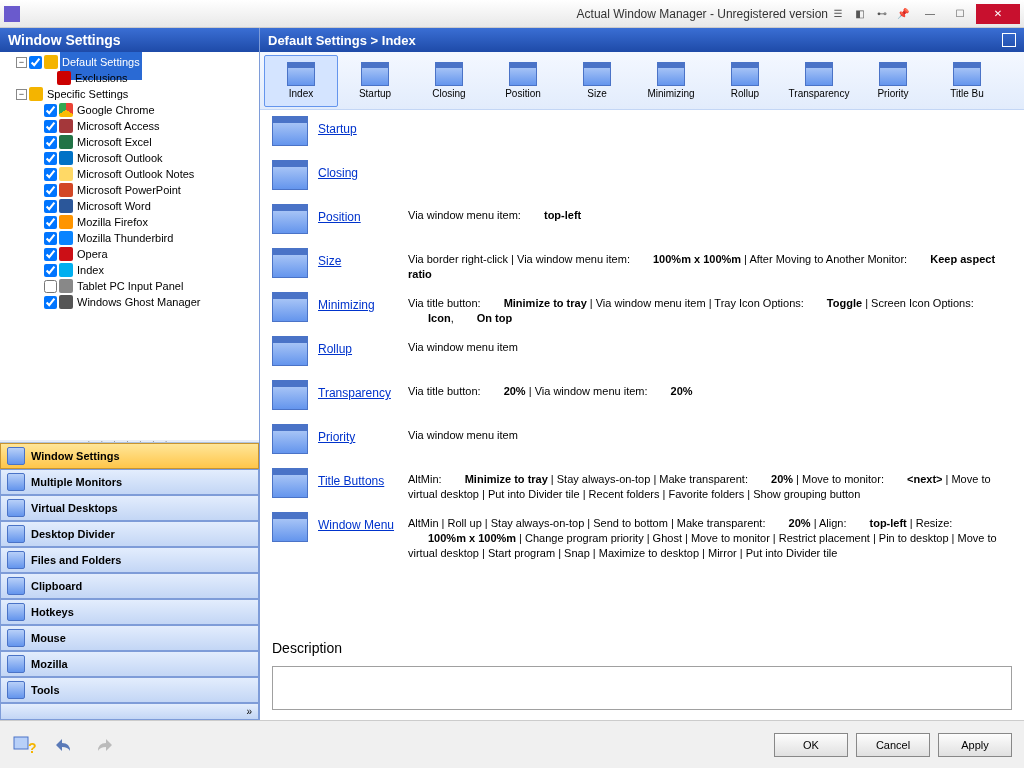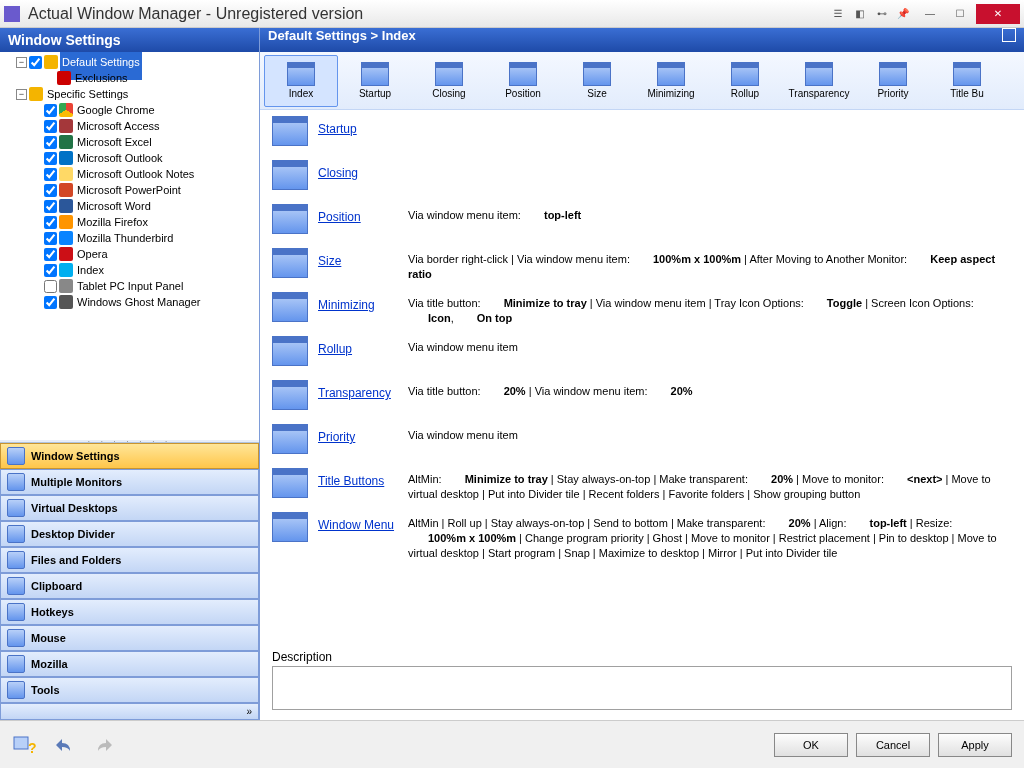--- a/index.html
+++ b/index.html
@@ -1,20 +1,20 @@
 <!DOCTYPE html>
 <html><head>
 <meta charset="utf-8">
 <style>
 * { box-sizing: border-box; margin: 0; padding: 0; }
 body { font-family: "Segoe UI", Tahoma, sans-serif; font-size: 11px; background: #fff; width: 1024px; height: 768px; overflow: hidden; }
 
 .titlebar { height: 28px; background: linear-gradient(#fff, #e8e8e8); border-bottom: 1px solid #ccc; display: flex; align-items: center; padding: 0 4px; }
 .titlebar .app-icon { width: 16px; height: 16px; background: #6a5acd; margin-right: 8px; }
-.titlebar .title-text { flex: 1; text-align: left; font-size: 16px; color: #333; }
+.titlebar .title-text { flex: 1; text-align: right; font-size: 12px; color: #333; }
 .titlebar .win-icons { display: flex; gap: 2px; }
 .titlebar .win-btn { width: 28px; height: 20px; display: flex; align-items: center; justify-content: center; font-size: 10px; color: #555; cursor: pointer; }
 .titlebar .win-btn.mini { width: 20px; }
 .titlebar .win-btn.close { background: #c8102e; color: #fff; width: 44px; }
 
 .main-area { display: flex; height: 692px; }
 
 .left-panel { width: 260px; border-right: 1px solid #7e9cd8; display: flex; flex-direction: column; background: #fff; }
 .panel-header { background: linear-gradient(#3a6ed4, #1e4aa8); color: #fff; font-weight: bold; font-size: 14px; padding: 4px 8px; height: 24px; display: flex; align-items: center; }
 
@@ -30,39 +30,39 @@
 .indent-2 { padding-left: 44px; }
 
 .nav-list { border-top: 1px solid #b0c4de; }
 .nav-sep { height: 4px; background: #e8eef8; text-align: center; color: #888; font-size: 8px; letter-spacing: 4px; line-height: 4px; overflow: hidden; }
 .nav-item { height: 26px; display: flex; align-items: center; padding: 0 6px; border: 1px solid #7e9cd8; background: linear-gradient(#e3edfd, #c3d6f5); cursor: pointer; font-size: 11px; font-weight: bold; }
 .nav-item.active { background: linear-gradient(#ffe699, #ffc64a); border-color: #c89430; }
 .nav-item .nav-icon { width: 18px; height: 18px; margin-right: 6px; display: inline-block; }
 .nav-bottom { height: 26px; background: linear-gradient(#e3edfd, #c3d6f5); border: 1px solid #7e9cd8; display: flex; justify-content: flex-end; align-items: center; padding-right: 6px; font-size: 10px; }
 
 .right-panel { flex: 1; display: flex; flex-direction: column; background: #fff; }
-.crumb-bar { height: 24px; background: linear-gradient(#3a6ed4, #1e4aa8); color: #fff; font-weight: bold; font-size: 13px; display: flex; padding: 0 8px; justify-content: space-between; }
+.crumb-bar { height: 24px; background: linear-gradient(#3a6ed4, #1e4aa8); color: #fff; font-weight: bold; font-size: 13px; display: flex; align-items: center; padding: 0 8px; justify-content: space-between; }
 .crumb-icon { width: 14px; height: 14px; border: 1px solid #fff; }
 
 .toolbar { height: 58px; background: linear-gradient(#f4f8ff, #e2ecfc); border-bottom: 1px solid #c3d6f5; display: flex; align-items: center; padding: 8px 4px; overflow: hidden; }
 .tool-btn { width: 74px; height: 52px; display: flex; flex-direction: column; align-items: center; justify-content: center; border: 1px solid transparent; cursor: pointer; font-size: 10px; }
 .tool-btn.sel { background: #d4e4ff; border: 1px solid #6495ed; border-radius: 2px; }
 .tool-icon { width: 28px; height: 24px; background: linear-gradient(#b8d0f8, #6495ed); border: 1px solid #4a73c7; margin-bottom: 2px; position: relative; }
 .tool-icon::before { content: ""; position: absolute; top: 0; left: 0; right: 0; height: 5px; background: #4a73c7; }
 
 .content { flex: 1; overflow: auto; padding: 6px 12px; }
 .row { display: flex; align-items: flex-start; margin-bottom: 8px; min-height: 36px; }
 .row-icon { width: 36px; height: 30px; flex: 0 0 36px; margin-right: 10px; background: linear-gradient(#b8d0f8, #6495ed); border: 1px solid #4a73c7; position: relative; }
 .row-icon::before { content: ""; position: absolute; top: 0; left: 0; right: 0; height: 6px; background: #4a73c7; }
 .row-link { width: 90px; flex: 0 0 90px; color: #0033cc; text-decoration: underline; font-size: 12px; cursor: pointer; padding-top: 6px; }
 .row-desc { flex: 1; font-size: 11px; color: #000; padding-top: 4px; line-height: 1.35; }
 .row-desc b { font-weight: bold; padding-left: 20px; }
 
 .desc-section { padding: 4px 12px 8px; }
-.desc-label { font-size: 12px; margin-bottom: 2px; }
+.desc-label { font-size: 14px; margin-bottom: 10px; }
 .desc-box { width: 100%; height: 44px; border: 1px solid #a0a0a0; background: #fff; resize: none; }
 
 .bottom-bar { height: 48px; border-top: 1px solid #ccc; display: flex; align-items: center; padding: 0 12px; background: #f0f0f0; }
 .bottom-left { display: flex; gap: 16px; }
 .bottom-icon { width: 24px; height: 24px; cursor: pointer; }
 .bottom-right { margin-left: auto; display: flex; gap: 8px; }
 .btn { width: 74px; height: 24px; background: linear-gradient(#fdfdfd, #e0e0e0); border: 1px solid #888; font-size: 11px; cursor: pointer; }
 
 
 .ic { display: inline-block; border-radius: 2px; }

